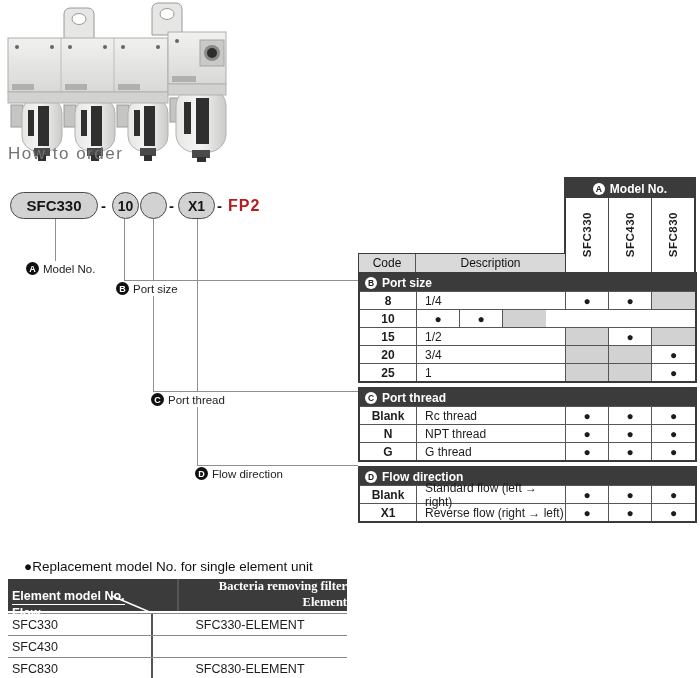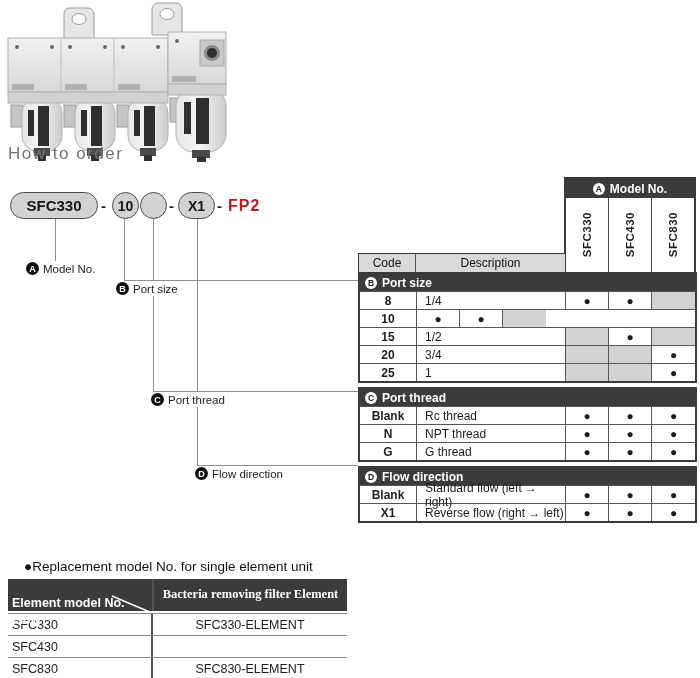--- a/index.html
+++ b/index.html
@@ -57,21 +57,21 @@
   .cell-code { width:57px; display:flex; align-items:center; justify-content:center; font-weight:bold; border-right:1px solid #555; }
   .cell-desc { width:149px; display:flex; align-items:center; padding-left:8px; border-right:1px solid #555; }
   .cell-dot { width:43px; display:flex; align-items:center; justify-content:center; border-right:1px solid #555; font-size:12px; }
   .cell-dot:last-child { border-right:none; }
   .cell-dot.empty { background:#d2d2d2; }
 
   
   .rep-title { position:absolute; left:8px; top:559px; font-size:13.5px; color:#111;margin-left:16px; }
   .rep-table { position:absolute; left:8px; top:579px; width:339px; border-bottom:2.5px solid #3a3a3a; }
   .rep-header { display:flex; height:34px; background:#3b3b3b; color:#fff; border-bottom:2px solid #ffffff; }
-  .rep-h-left { width:146px; position:relative; padding:14px 0 0 4px; border-right:2px solid #555; }
+  .rep-h-left { width:171px; position:relative; padding:7px 0 0 4px; border-right:2px solid #555; }
   .rep-h-left .t1 { font-weight:bold; font-size:12.5px; display:inline-block; border-bottom:1.5px solid #fff; padding-bottom:1px; }
   .rep-h-left .t2 { font-weight:bold; font-size:12.5px; margin-top:1px; }
   .rep-h-left svg { position:absolute; left:0; top:0; }
   .rep-h-right { flex:1; display:flex; align-items:center; justify-content:center; text-align:right;
                  font-weight:bold; font-size:12.5px; line-height:1.25;font-family:Liberation Serif, serif; }
   .rep-row { display:flex; height:22px; border-top:1px solid #888; font-size:12.5px; background:#fff; }
   .rep-cell-model { width:145px; display:flex; align-items:center; padding-left:4px; border-right:2px solid #555; }
   .rep-cell-element { flex:1; display:flex; align-items:center; justify-content:center; }
 </style>
 </head>

